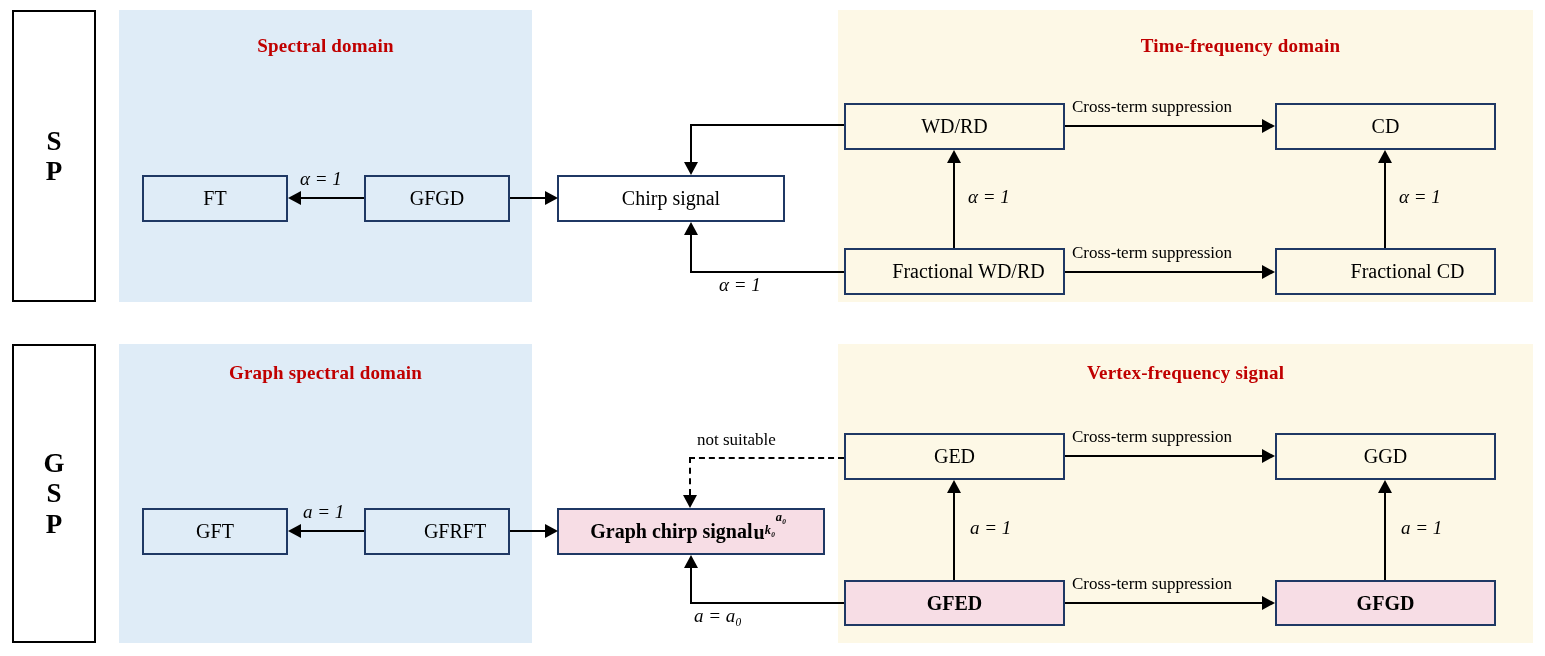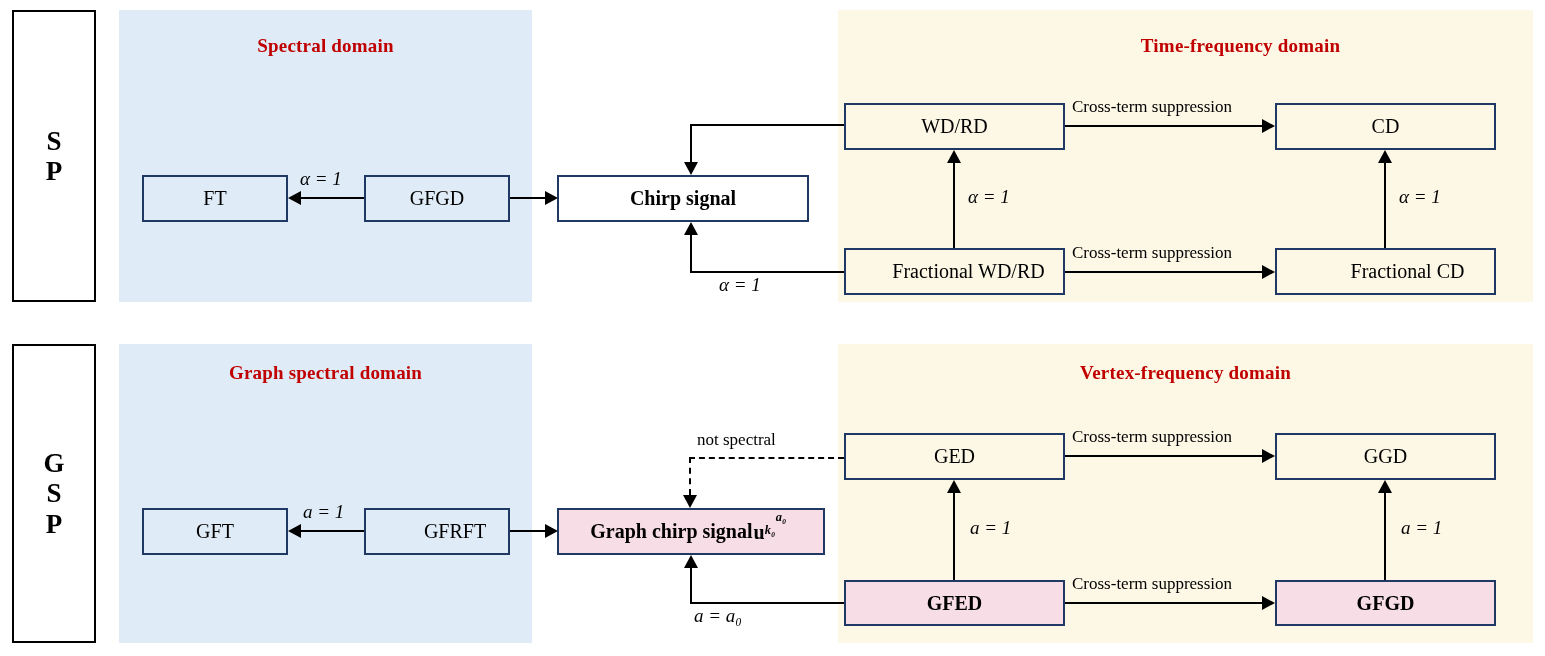--- a/index.html
+++ b/index.html
@@ -172,21 +172,21 @@
 
   <div class="rail" style="left:12px; top:10px; width:84px; height:292px;">
     <span>S</span>
     <span>P</span>
   </div>
 
   <div class="box" style="left:142px; top:175px; width:146px; height:47px;">FT</div>
 
   <div class="box" style="left:364px; top:175px; width:146px; height:47px;">GFGD</div>
 
-  <div class="box" style="left:557px; top:175px; width:252px; height:47px;font-weight:bold;">Chirp signal</div>
+  <div class="box" style="left:557px; top:175px; width:228px; height:47px;">Chirp signal</div>
 
   <div class="box" style="left:844px; top:103px; width:221px; height:47px;">WD/RD</div>
 
   <div class="box" style="left:1275px; top:103px; width:221px; height:47px;">CD</div>
 
   <div class="box" style="left:844px; top:248px; width:221px; height:47px;padding-left:28px;">Fractional WD/RD</div>
 
   <div class="box" style="left:1275px; top:248px; width:221px; height:47px;padding-left:44px;">Fractional CD</div>
 
   <div class="ln h" style="left:298px; top:197px; width:66px;"></div>
@@ -218,21 +218,21 @@
   <div class="elabel" style="left:1072px; top:97px;">Cross-term suppression</div>
 
   <div class="ln h" style="left:1065px; top:271px; width:198px;"></div>
   <div class="arrow right" style="left:1262px; top:265px;"></div>
   <div class="elabel" style="left:1072px; top:243px;">Cross-term suppression</div>
 
   <div class="panel panel-blue" style="left:119px; top:344px; width:413px; height:299px;"></div>
   <div class="panel panel-cream" style="left:838px; top:344px; width:695px; height:299px;"></div>
 
   <div class="panel-title" style="left:119px; top:362px; width:413px;">Graph spectral domain</div>
-  <div class="panel-title" style="left:838px; top:362px; width:695px;">Vertex-frequency domain</div>
+  <div class="panel-title" style="left:838px; top:362px; width:695px;">Vertex-frequency signal</div>
 
   <div class="rail" style="left:12px; top:344px; width:84px; height:299px;">
     <span>G</span>
     <span>S</span>
     <span>P</span>
   </div>
 
   <div class="box" style="left:142px; top:508px; width:146px; height:47px;">GFT</div>
 
   <div class="box" style="left:364px; top:508px; width:146px; height:47px;padding-left:36px;">GFRFT</div>
@@ -255,21 +255,21 @@
   <div class="ln h" style="left:298px; top:530px; width:66px;"></div>
   <div class="arrow left" style="left:288px; top:524px;"></div>
   <div class="elabel ital" style="left:303px; top:501px;">a = 1</div>
 
   <div class="ln h" style="left:510px; top:530px; width:37px;"></div>
   <div class="arrow right" style="left:545px; top:524px;"></div>
 
   <div class="dash-h" style="left:689px; top:457px; width:155px;"></div>
   <div class="dash-v" style="left:689px; top:457px; height:38px;"></div>
   <div class="arrow down" style="left:683px; top:495px;"></div>
-  <div class="elabel" style="left:697px; top:430px;">not spectral</div>
+  <div class="elabel" style="left:697px; top:430px;">not suitable</div>
 
   <div class="ln h" style="left:690px; top:602px; width:154px;"></div>
   <div class="ln v" style="left:690px; top:568px; height:36px;"></div>
   <div class="arrow up" style="left:684px; top:555px;"></div>
   <div class="elabel ital" style="left:694px; top:605px;">a = a₀</div>
 
   <div class="ln v" style="left:953px; top:493px; height:87px;"></div>
   <div class="arrow up" style="left:947px; top:480px;"></div>
   <div class="elabel ital" style="left:970px; top:517px;">a = 1</div>
 

